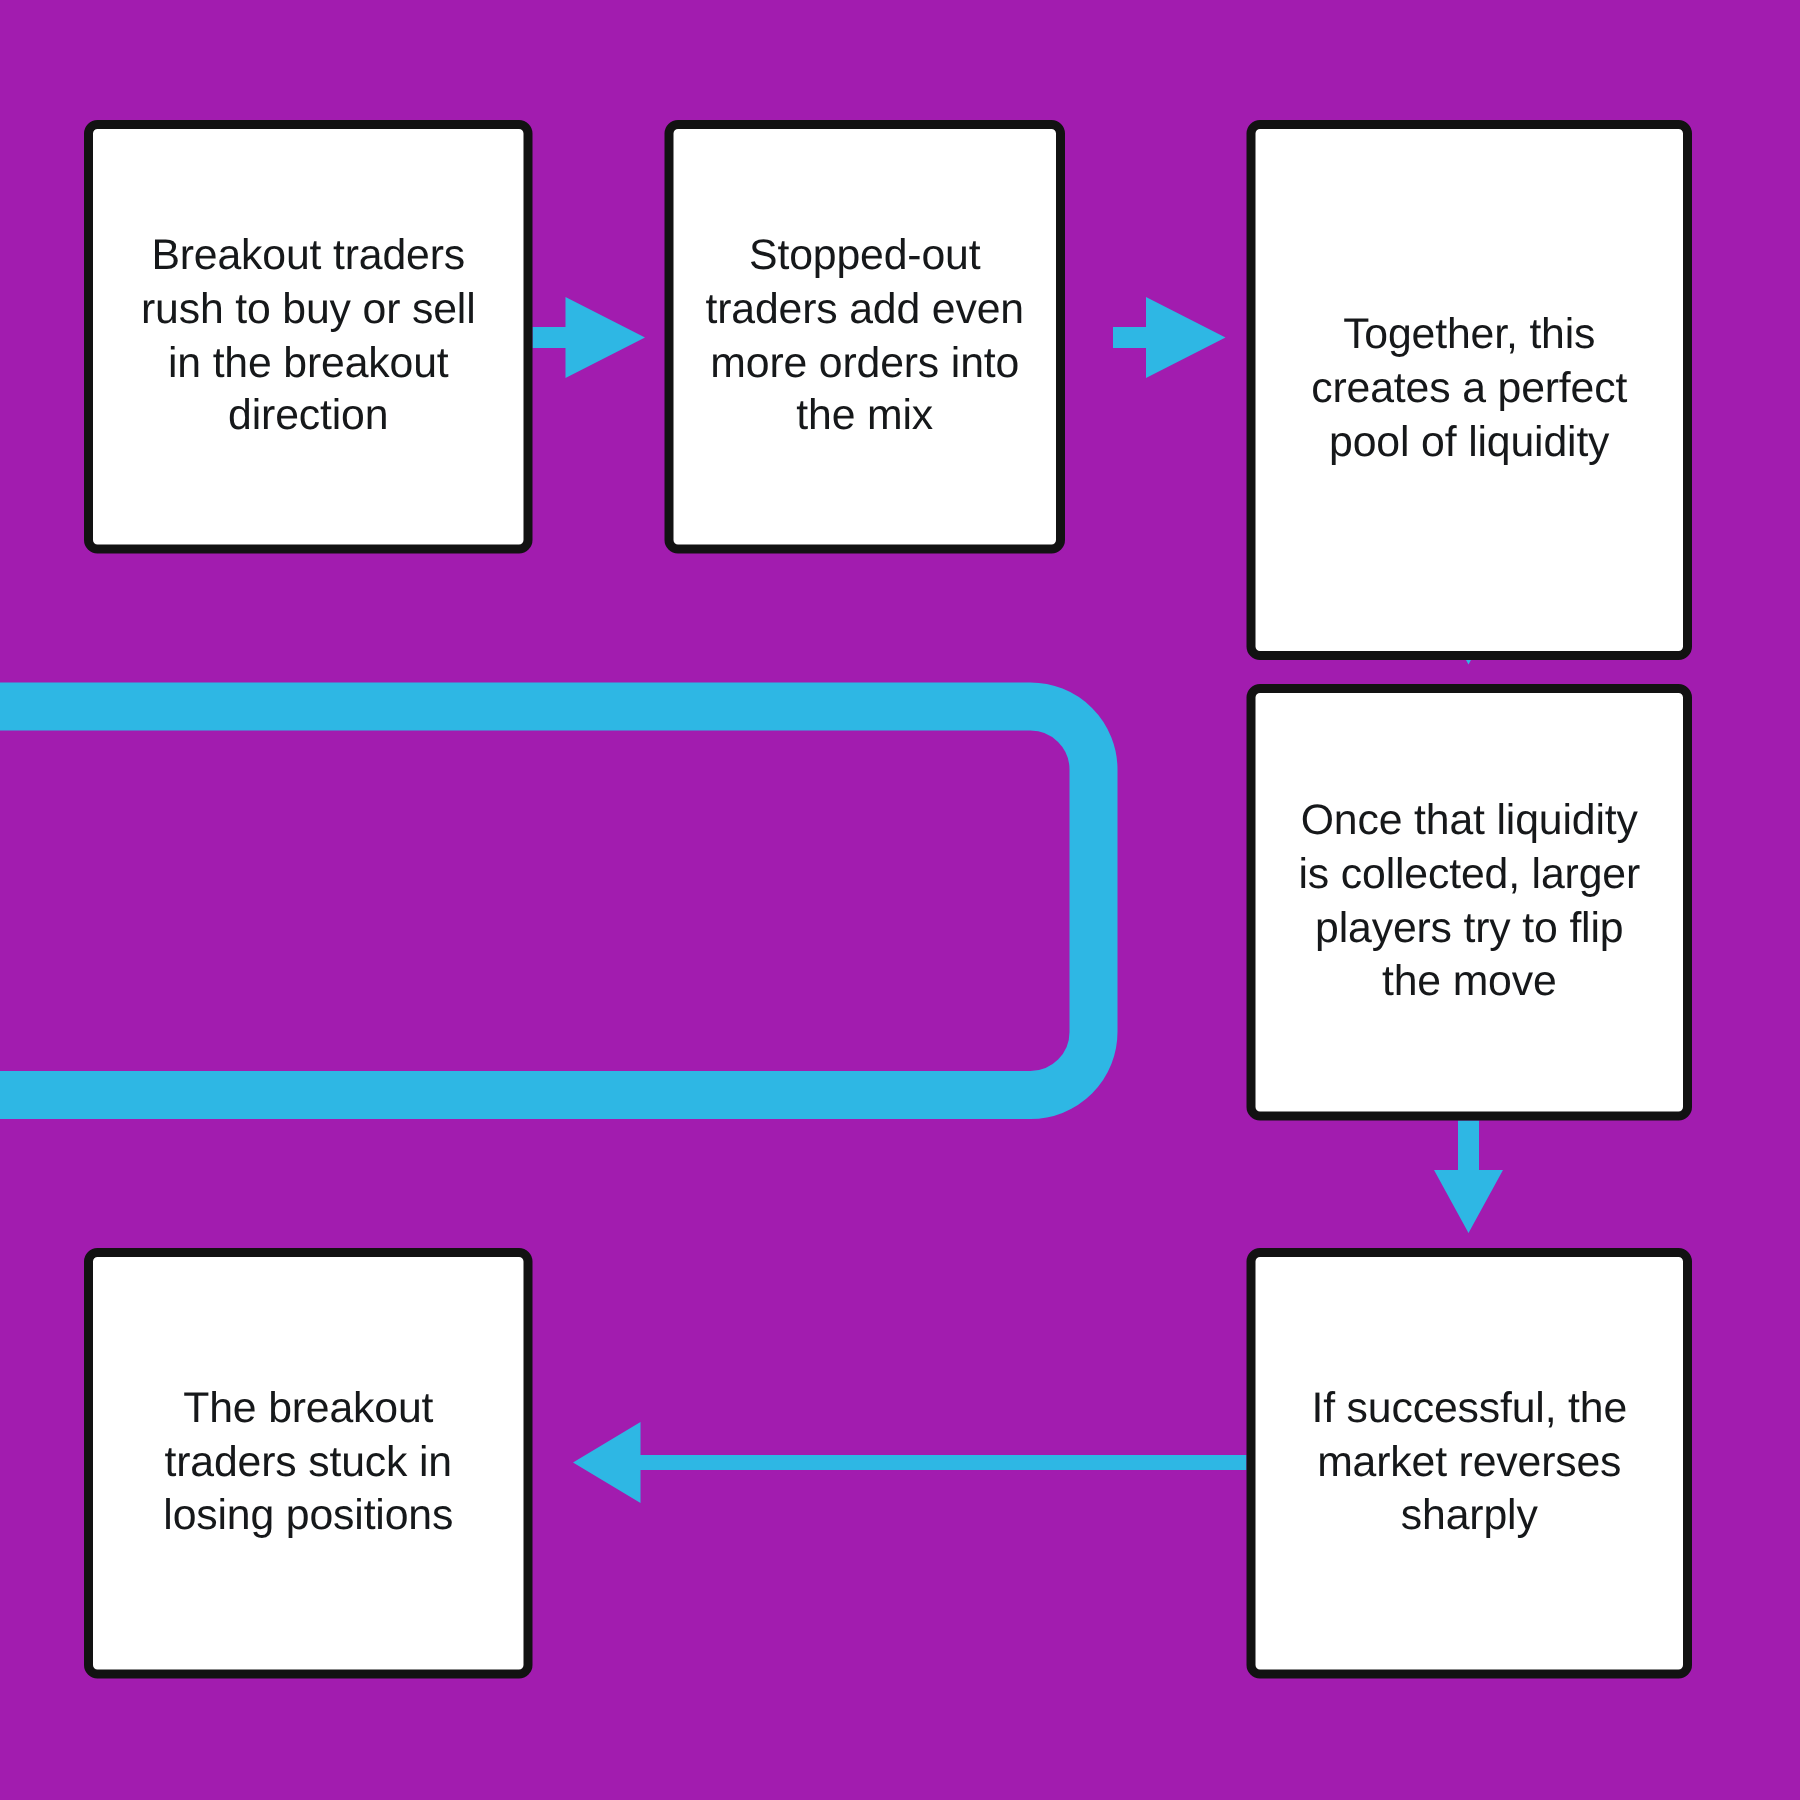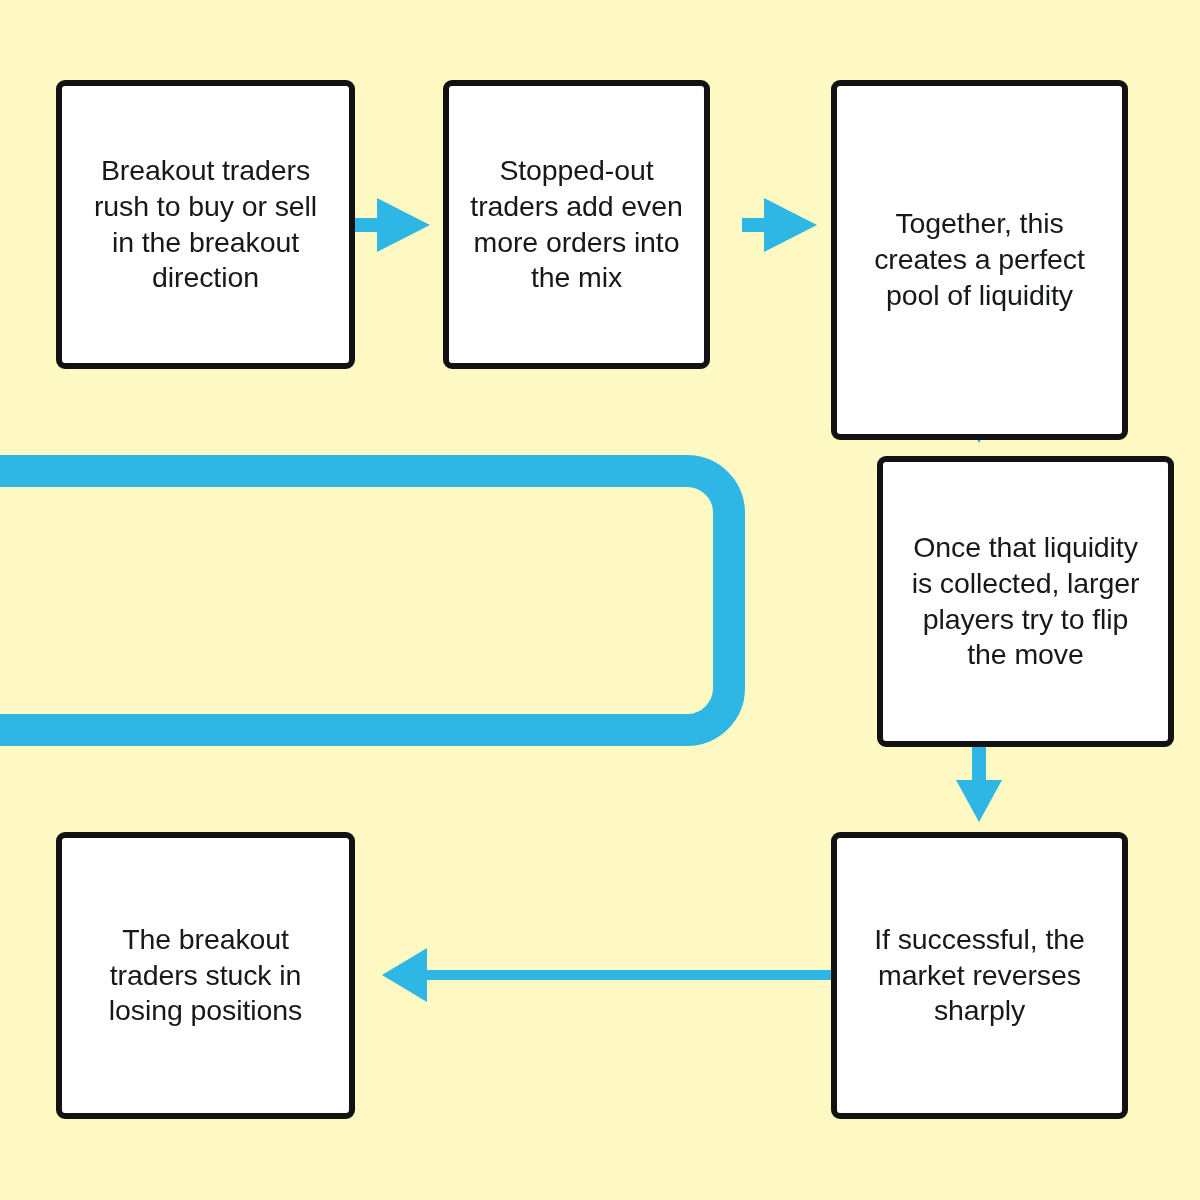--- a/index.html
+++ b/index.html
@@ -11,21 +11,21 @@
     width: 1200px;
     height: 1200px;
     background: #E6F7FB;
     font-family: "Liberation Sans", sans-serif;
     overflow: hidden;
   }
   #canvas {
     position: relative;
     width: 1200px;
     height: 1200px;
-    background: #fef9c3;
+    background: #a21caf;
   }
   #flow-svg {
     position: absolute;
     left: 0;
     top: 0;
     width: 1200px;
     height: 1200px;
   }
   .node {
     position: absolute;
@@ -46,21 +46,21 @@
     text-align: center;
     padding: 0 16px;
     white-space: pre-line;
     letter-spacing: -0.1px;
   }
   
   #node-1 { left: 56px;  top: 80px;  width: 299px; height: 289px; }
   #node-2 { left: 443px; top: 80px;  width: 267px; height: 289px; }
   #node-3 { left: 831px; top: 80px;  width: 297px; height: 360px; }
   
-  #node-4 { left: 877px; top: 456px; width: 297px; height: 291px; }
+  #node-4 { left: 831px; top: 456px; width: 297px; height: 291px; }
   #node-5 { left: 831px; top: 832px; width: 297px; height: 287px; }
   
   #node-6 { left: 56px;  top: 832px; width: 299px; height: 287px; }
 </style>
 </head>
 <body>
 
 <div id="canvas">
 
   <svg id="flow-svg" viewBox="0 0 1200 1200" xmlns="http://www.w3.org/2000/svg">

